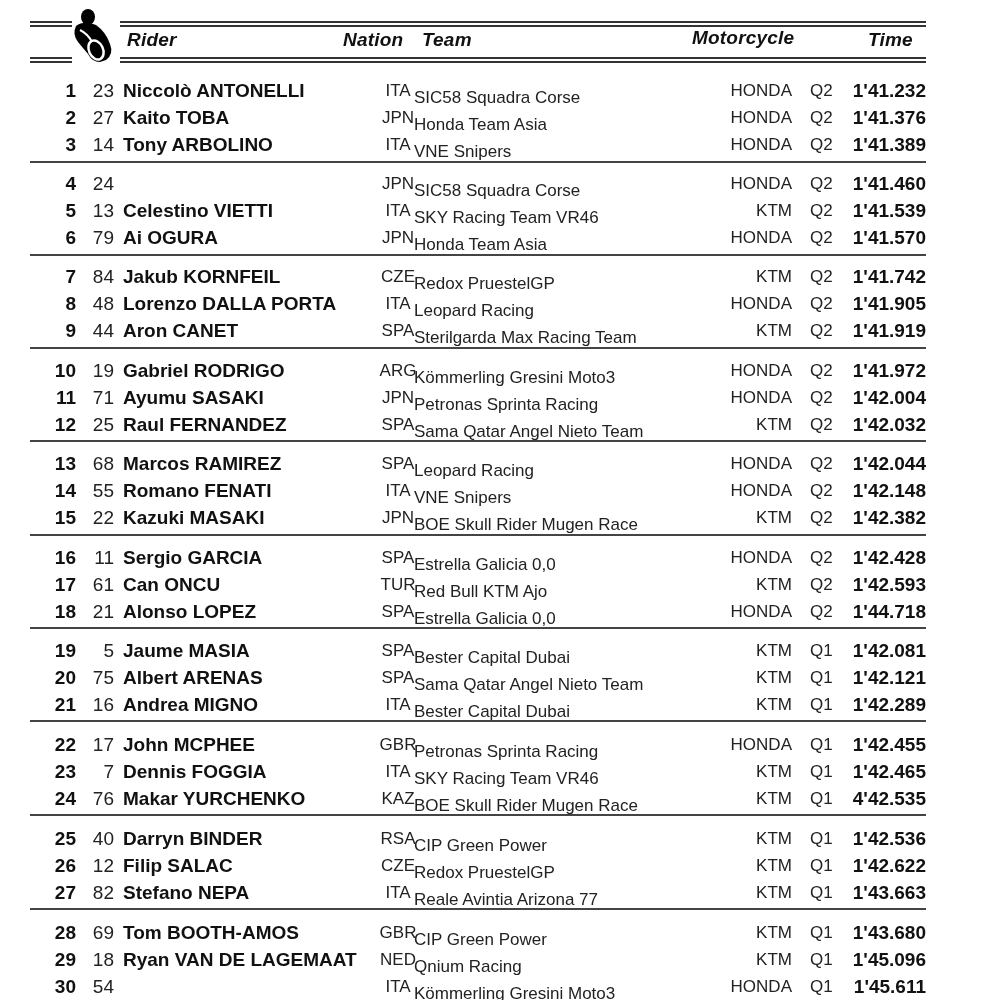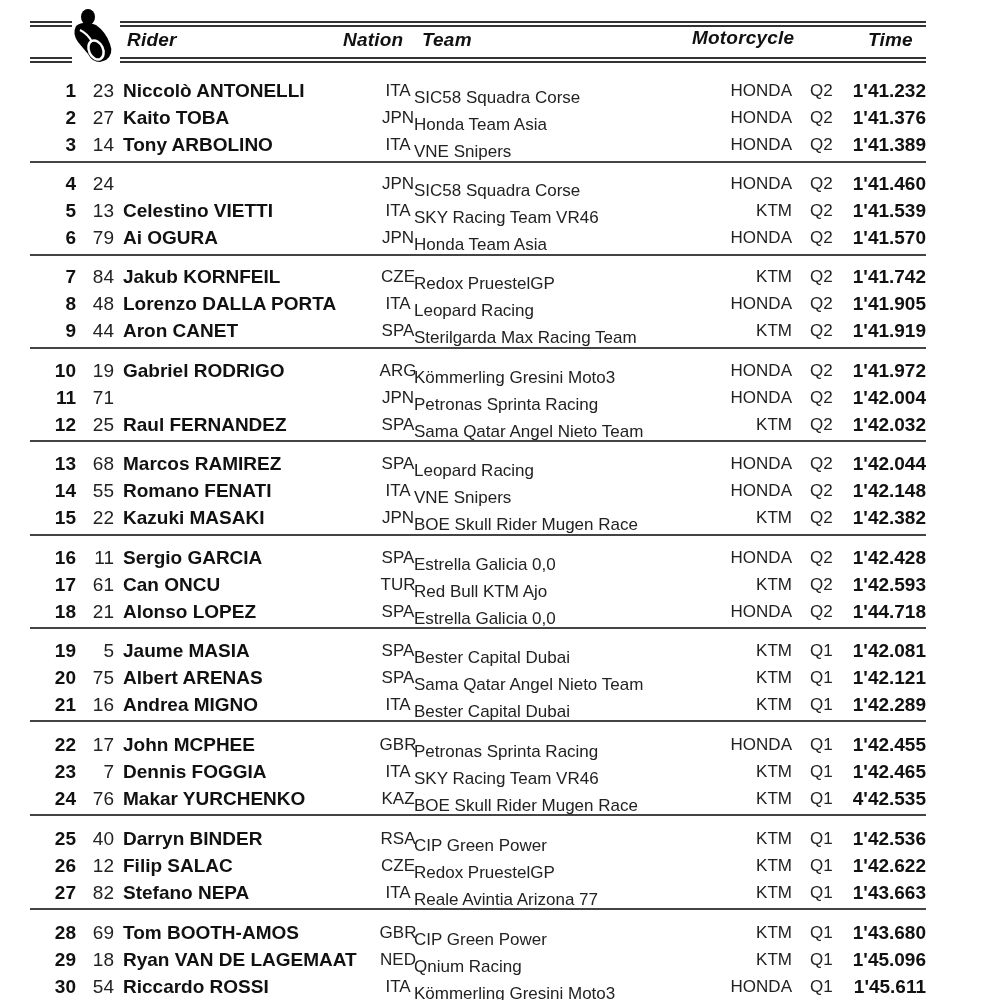--- a/index.html
+++ b/index.html
@@ -150,20 +150,21 @@
     <span class="rider">Gabriel RODRIGO</span>
     <span class="nation">ARG</span>
     <span class="team">Kömmerling Gresini Moto3</span>
     <span class="moto">HONDA</span>
     <span class="sess">Q2</span>
     <span class="time">1'41.972</span>
   </div>
     <div class="row" style="left: 30px; top: 385px;">
     <span class="pos">11</span>
     <span class="num">71</span>
+    <span class="rider">Ayumu SASAKI</span>
     <span class="nation">JPN</span>
     <span class="team">Petronas Sprinta Racing</span>
     <span class="moto">HONDA</span>
     <span class="sess">Q2</span>
     <span class="time">1'42.004</span>
   </div>
     <div class="row" style="left: 30px; top: 412px;">
     <span class="pos">12</span>
     <span class="num">25</span>
     <span class="rider">Raul FERNANDEZ</span>
@@ -339,21 +340,20 @@
     <span class="rider">Ryan VAN DE LAGEMAAT</span>
     <span class="nation">NED</span>
     <span class="team">Qnium Racing</span>
     <span class="moto">KTM</span>
     <span class="sess">Q1</span>
     <span class="time">1'45.096</span>
   </div>
     <div class="row" style="left: 30px; top: 974px;">
     <span class="pos">30</span>
     <span class="num">54</span>
-    <span class="rider">Riccardo ROSSI</span>
     <span class="nation">ITA</span>
     <span class="team">Kömmerling Gresini Moto3</span>
     <span class="moto">HONDA</span>
     <span class="sess">Q1</span>
     <span class="time">1'45.611</span>
   </div>
     <div class="group-sep" style="top: 161px;"></div>
     <div class="group-sep" style="top: 254px;"></div>
     <div class="group-sep" style="top: 347px;"></div>
     <div class="group-sep" style="top: 440px;"></div>

